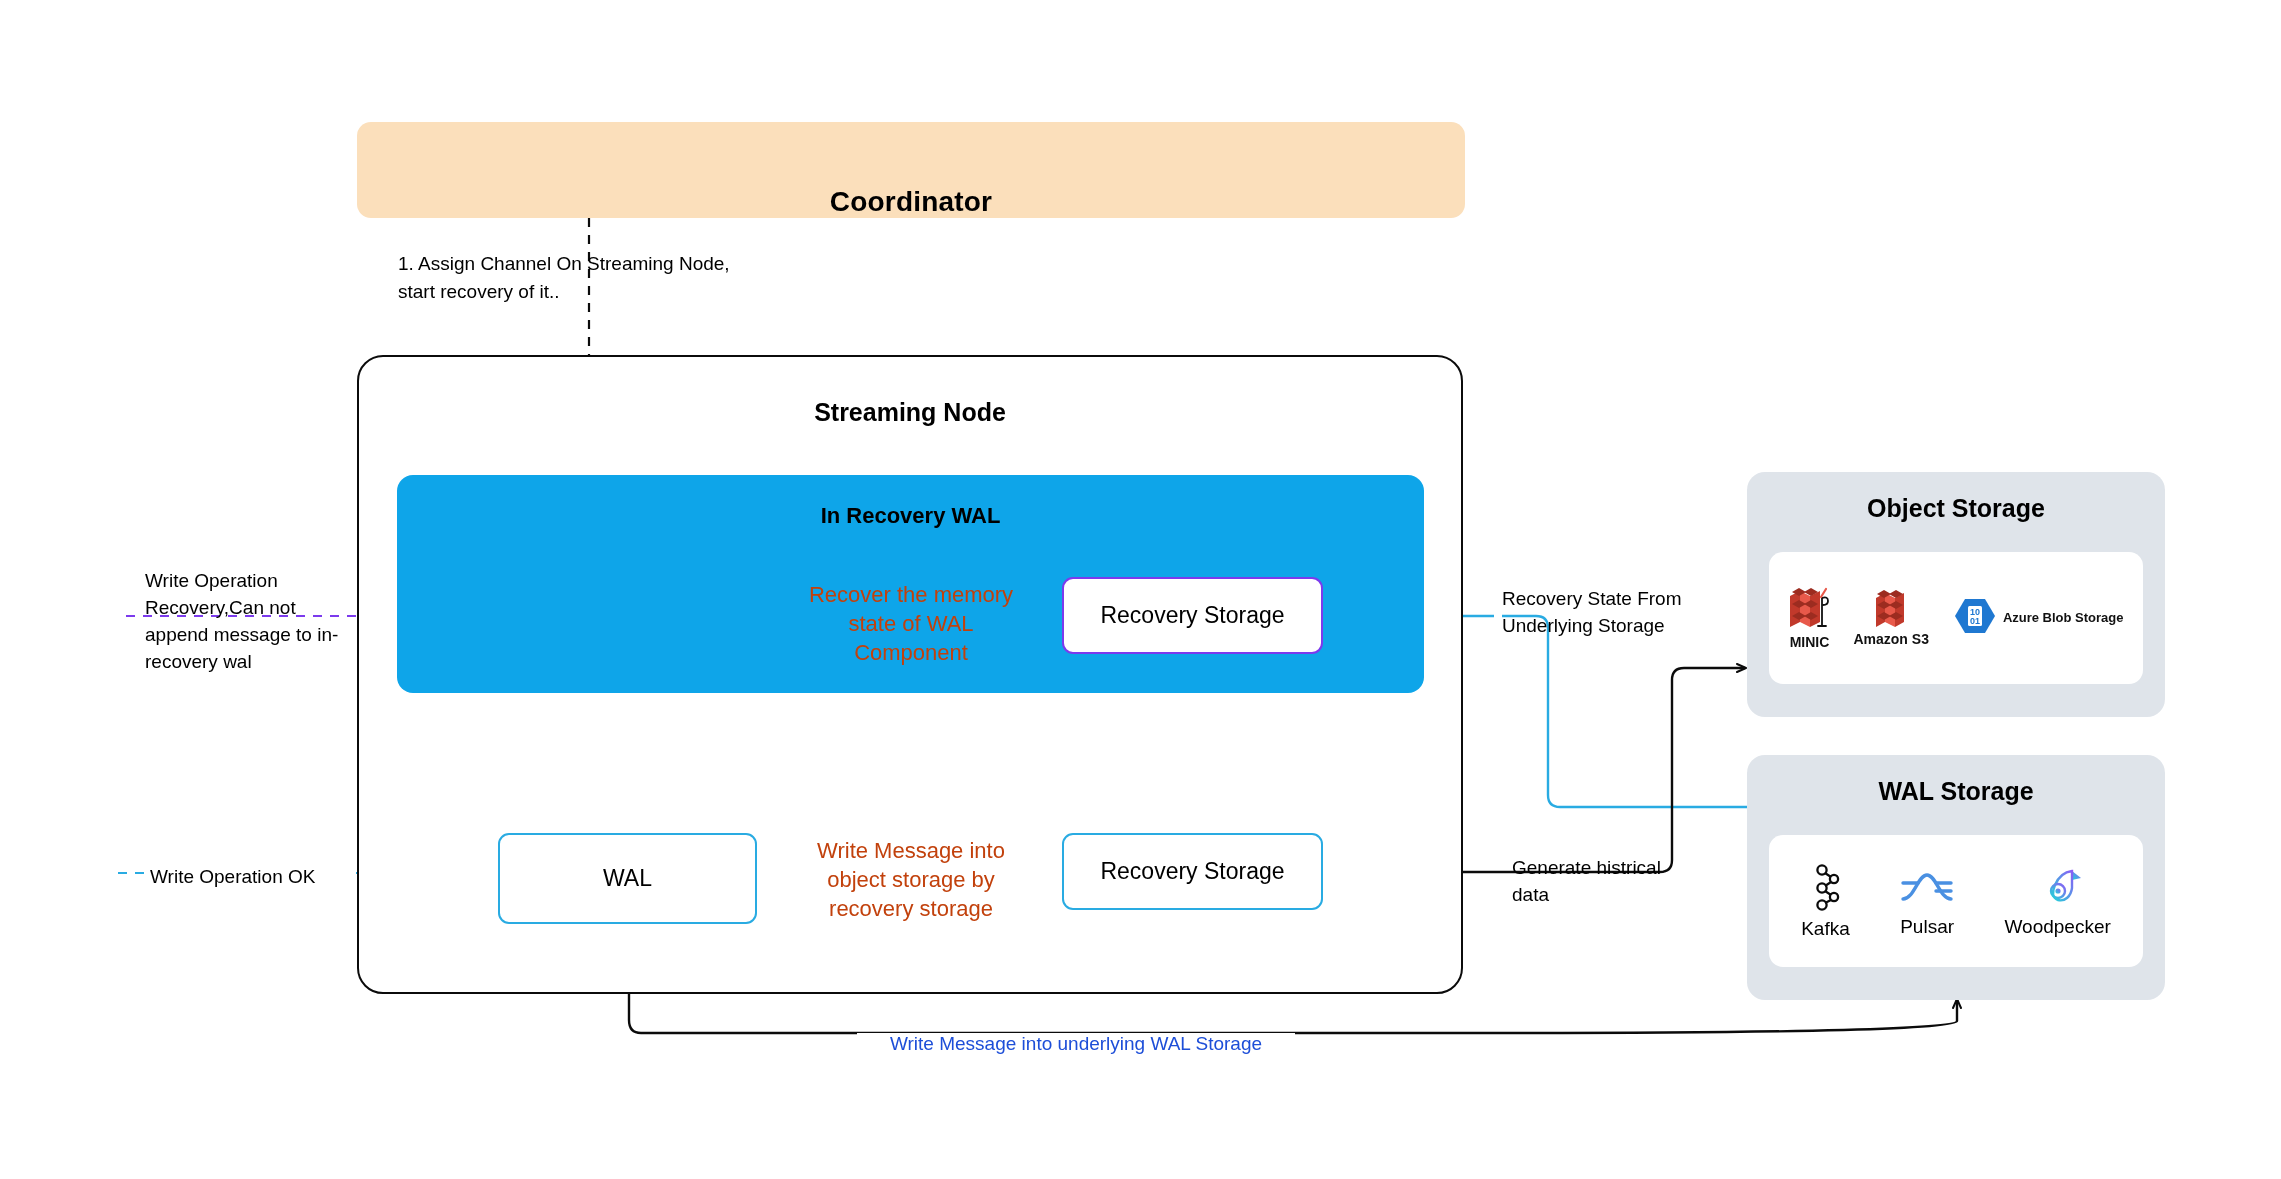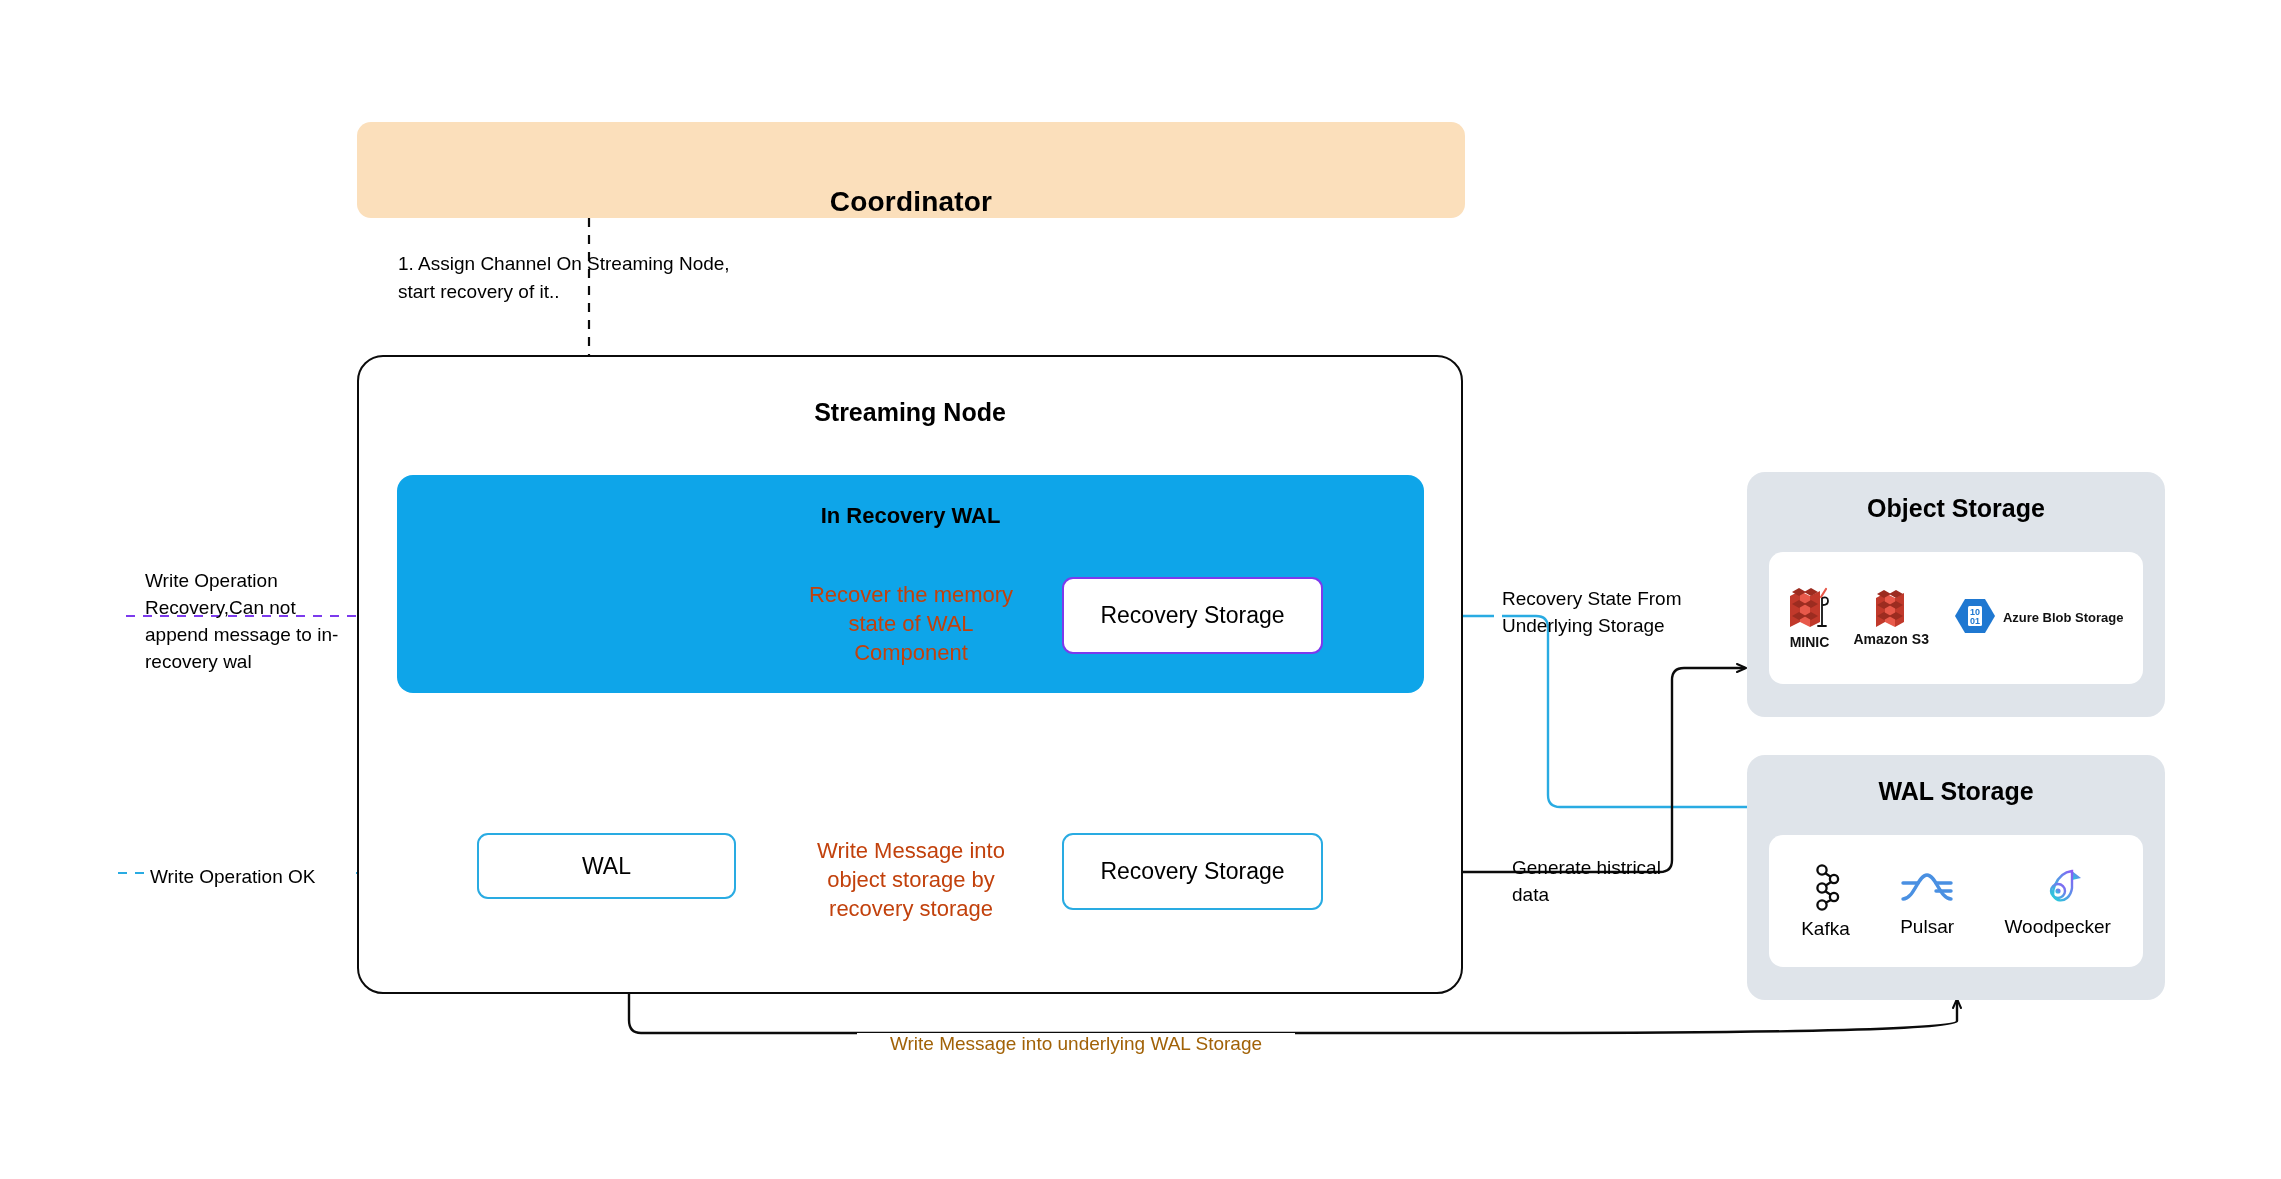--- a/index.html
+++ b/index.html
@@ -72,21 +72,21 @@
     border-radius: 11px;
     display: flex; align-items: center; justify-content: center;
     box-sizing: border-box;
     font-size: 23px; color: #000;
   }
   .node-box.purple { border: 2.5px solid #7c3aed; }
   .node-box.cyan   { border: 2.5px solid #29abe2; }
 
   #box-wal-memory-state { left: 499px; top: 577px; width: 259px; height: 77px; }
   #box-recovery-storage-1 { left: 1062px; top: 577px; width: 261px; height: 77px; }
-  #box-wal { left: 477px; top: 833px; width: 259px; height: 66px; align-items: center; }
+  #box-wal { left: 498px; top: 833px; width: 259px; height: 91px; align-items: center; }
   #box-recovery-storage-2 { left: 1062px; top: 833px; width: 261px; height: 77px; }
 
   
   .edge-label {
     position: absolute;
     font-size: 22px; line-height: 1.32; color: #c2410c;
     text-align: center;
   }
   #label-recover-memory { left: 805px; top: 580px; width: 212px; }
   #label-write-object   { left: 805px; top: 836px; width: 212px; }
@@ -99,21 +99,21 @@
   #label-write-ok {
     left: 148px; top: 864px; width: 200px;
     background: #fff; padding: 0 2px;
   }
   #label-recovery-state { left: 1502px; top: 586px; width: 250px; }
   #label-generate-hist  { left: 1512px; top: 855px; width: 190px; }
   #label-write-underlying {
     left: 1072px; top: 1033px; width: 430px;
     margin-left: -215px;
     text-align: center; background: #fff; padding: 0 4px;
-    font-size: 19px; color: #a16207;
+    font-size: 19px; color: #1d4ed8;
   }
 
   
   .storage-group {
     position: absolute;
     background: #dfe4ea;
     border-radius: 18px;
     box-sizing: border-box;
   }
   #group-object-storage { left: 1747px; top: 472px; width: 418px; height: 245px; }

